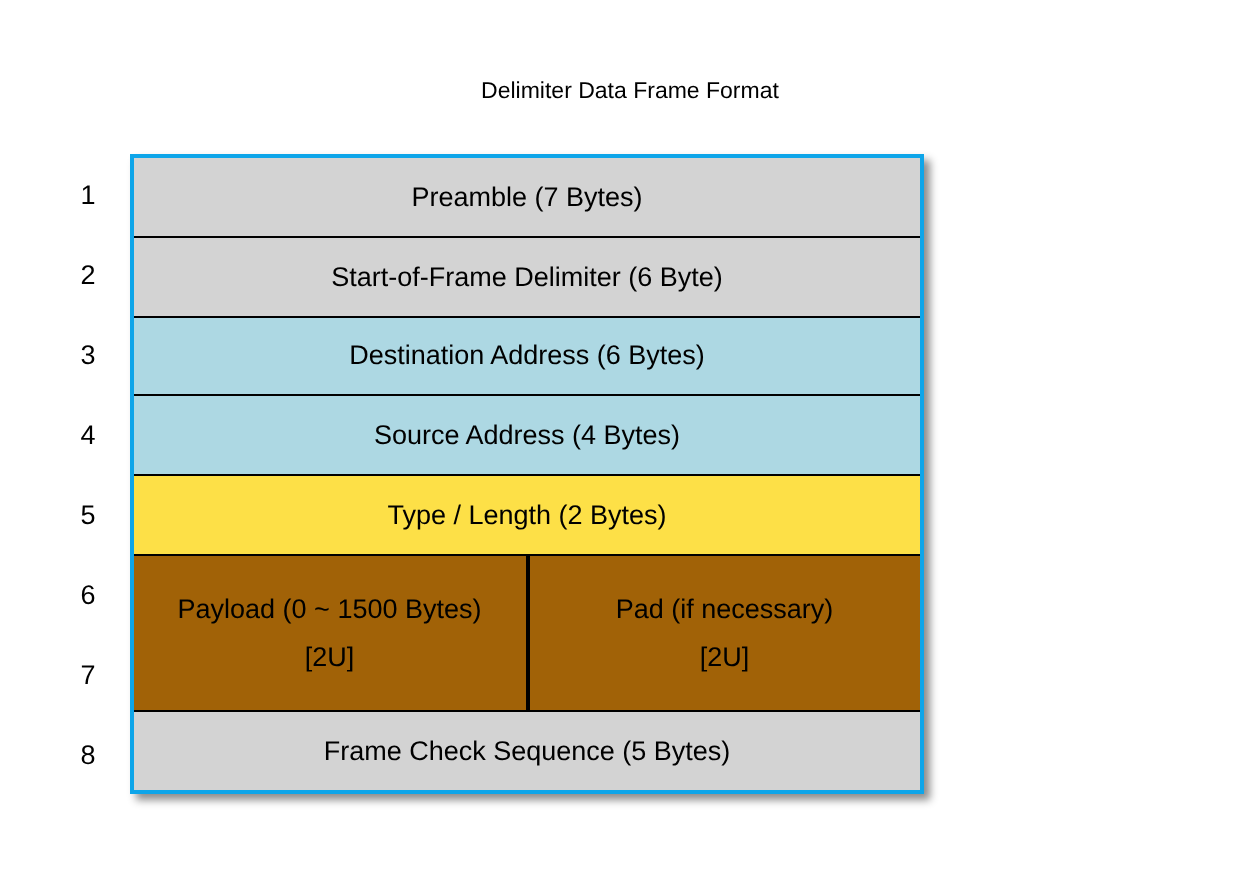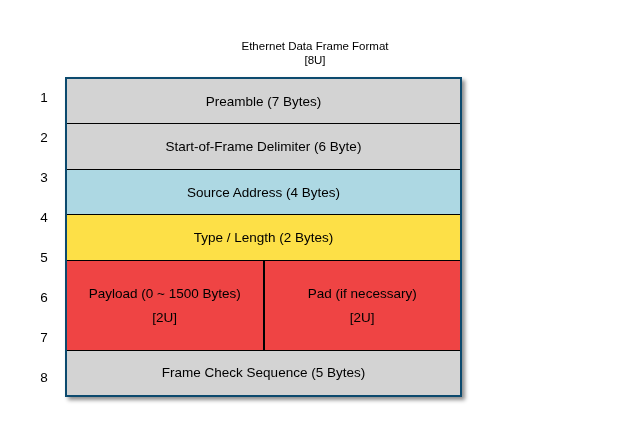--- a/index.html
+++ b/index.html
@@ -48,21 +48,21 @@
   }
 
   
   .frame-table {
     position: absolute;
     left: 65px;
     top: 77px;
     width: 397px;
     height: 320px;
     box-sizing: border-box;
-    border: 2px solid #0c4a6e;
+    border: 2px solid #0ea5e9;
     background: #ffffff;
     display: flex;
     flex-direction: column;
     box-shadow: 3px 3px 4px rgba(0, 0, 0, 0.45);
   }
   .frame-row {
     flex: 1;
     display: flex;
     align-items: center;
     justify-content: center;
@@ -88,47 +88,49 @@
     box-sizing: border-box;
   }
   .split-cell + .split-cell {
     border-left: 2px solid #000000;
     text-align: right;
   }
 
   .fill-gray   { background: #d3d3d3; }
   .fill-blue   { background: #add8e3; }
   .fill-yellow { background: #fde047; }
-  .fill-white  { background: #ef4444; }
+  .fill-white  { background: #a16207; }
 </style>
 </head>
 <body>
 
 <div class="title-block">
-  <div class="title-line">Ethernet Data Frame Format</div>
-  <div class="title-line">[8U]</div>
+  <div class="title-line">Delimiter Data Frame Format</div>
 </div>
 
 <div class="numbers-col">
   <div class="row-num">1</div>
   <div class="row-num">2</div>
   <div class="row-num">3</div>
   <div class="row-num">4</div>
   <div class="row-num">5</div>
   <div class="row-num">6</div>
   <div class="row-num">7</div>
   <div class="row-num">8</div>
 </div>
 
 <div class="frame-table">
   <div class="frame-row fill-gray">
     <span>Preamble (7 Bytes)</span>
   </div>
   <div class="frame-row fill-gray">
     <span>Start-of-Frame Delimiter (6 Byte)</span>
+  </div>
+  <div class="frame-row fill-blue">
+    <span>Destination Address (6 Bytes)</span>
   </div>
   <div class="frame-row fill-blue">
     <span>Source Address (4 Bytes)</span>
   </div>
   <div class="frame-row fill-yellow">
     <span>Type / Length (2 Bytes)</span>
   </div>
   <div class="frame-row split fill-white">
     <div class="split-cell">
       <div>Payload (0 ~ 1500 Bytes)</div>

